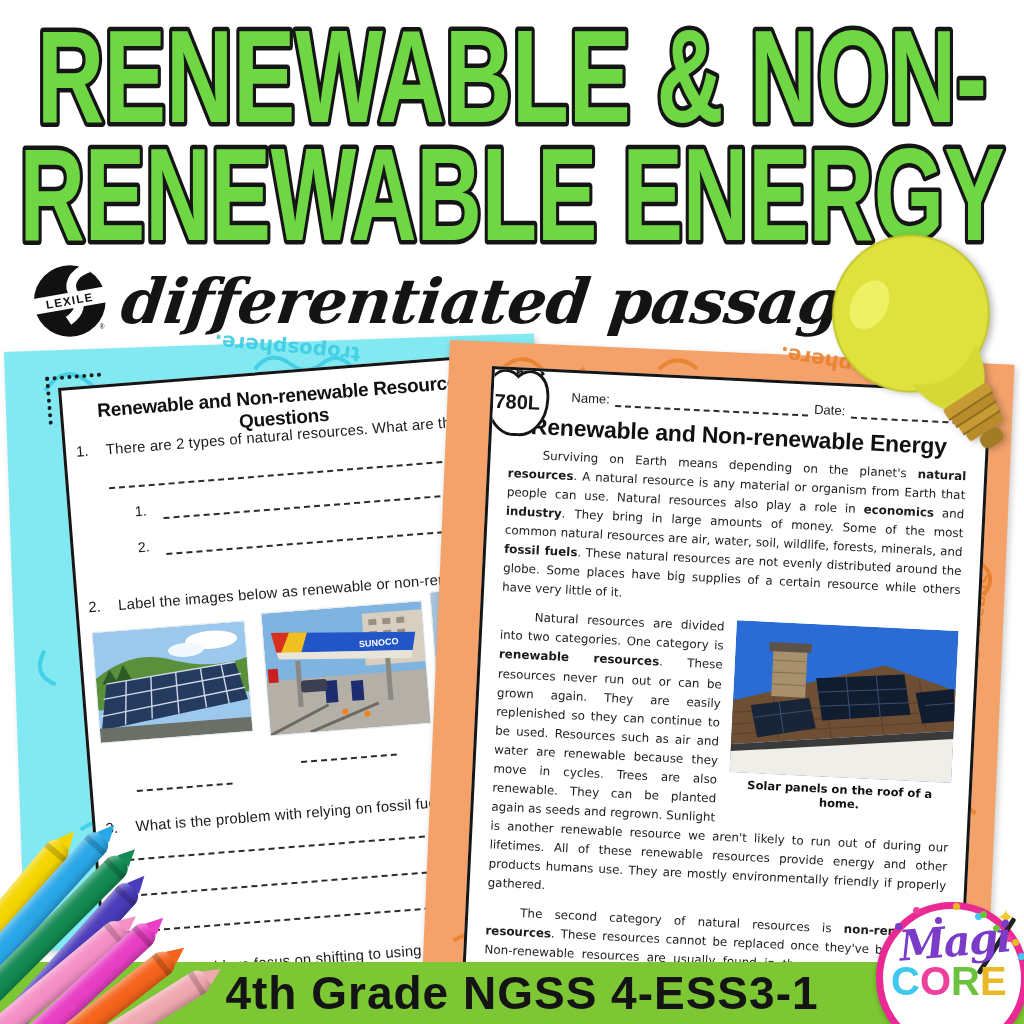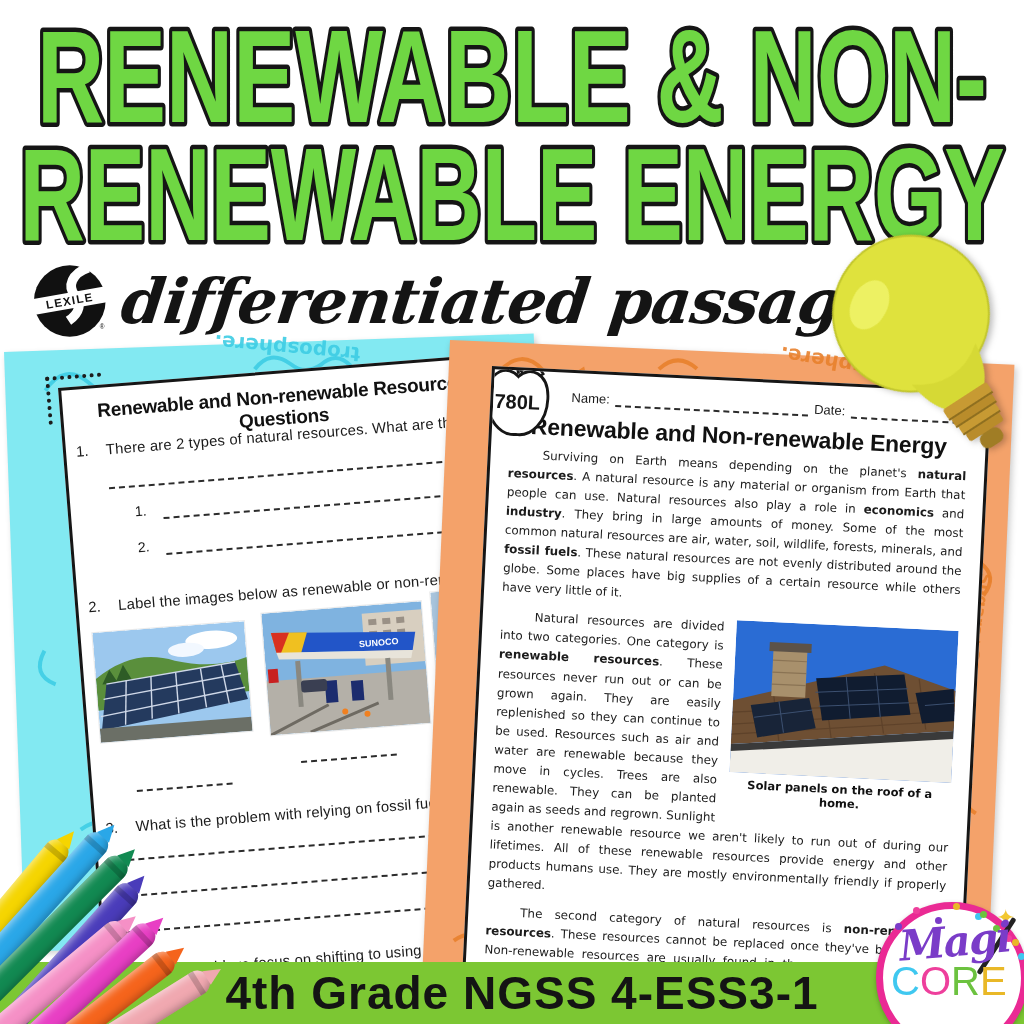--- a/index.html
+++ b/index.html
@@ -64,21 +64,21 @@
           box-shadow:inset 0 7px 8px -5px rgba(255,255,255,.6), inset 0 -7px 8px -5px rgba(0,0,0,.3);}
   .marker::before{content:"";position:absolute;right:10px;top:0;bottom:0;width:6px;background:rgba(0,0,0,.18);}
   .marker::after{content:"";position:absolute;right:-15px;top:50%;transform:translateY(-50%);
           border-top:8px solid transparent;border-bottom:8px solid transparent;border-left:17px solid currentColor;}
 
   
   .magicore{position:absolute;left:876px;top:902px;width:138px;height:138px;background:#fff;border-radius:50%;
             border:7px solid #ea2a94;box-shadow:0 2px 5px rgba(0,0,0,.25);}
   .magi-script{position:absolute;top:8px;left:16px;font-family:"DejaVu Serif",serif;font-style:italic;
                font-weight:bold;font-size:42px;color:#7a3cc8;transform:rotate(-5deg);letter-spacing:-2px;}
-  .core-word{position:absolute;top:50px;left:8px;font-size:40px;font-weight:normal;letter-spacing:0px;}
+  .core-word{position:absolute;top:50px;left:8px;font-size:40px;font-weight:bold;letter-spacing:0px;}
   .wand{position:absolute;top:4px;right:22px;width:5px;height:66px;background:#222;transform:rotate(33deg);border-radius:2px;}
   .star{position:absolute;top:-4px;right:6px;font-size:22px;color:#f2c730;}
   .confetti{position:absolute;width:7px;height:7px;border-radius:50%;}
 </style>
 </head>
 <body>
 
 <div class="canvas">
 
   <svg class="main-title" viewBox="0 0 1024 244">

